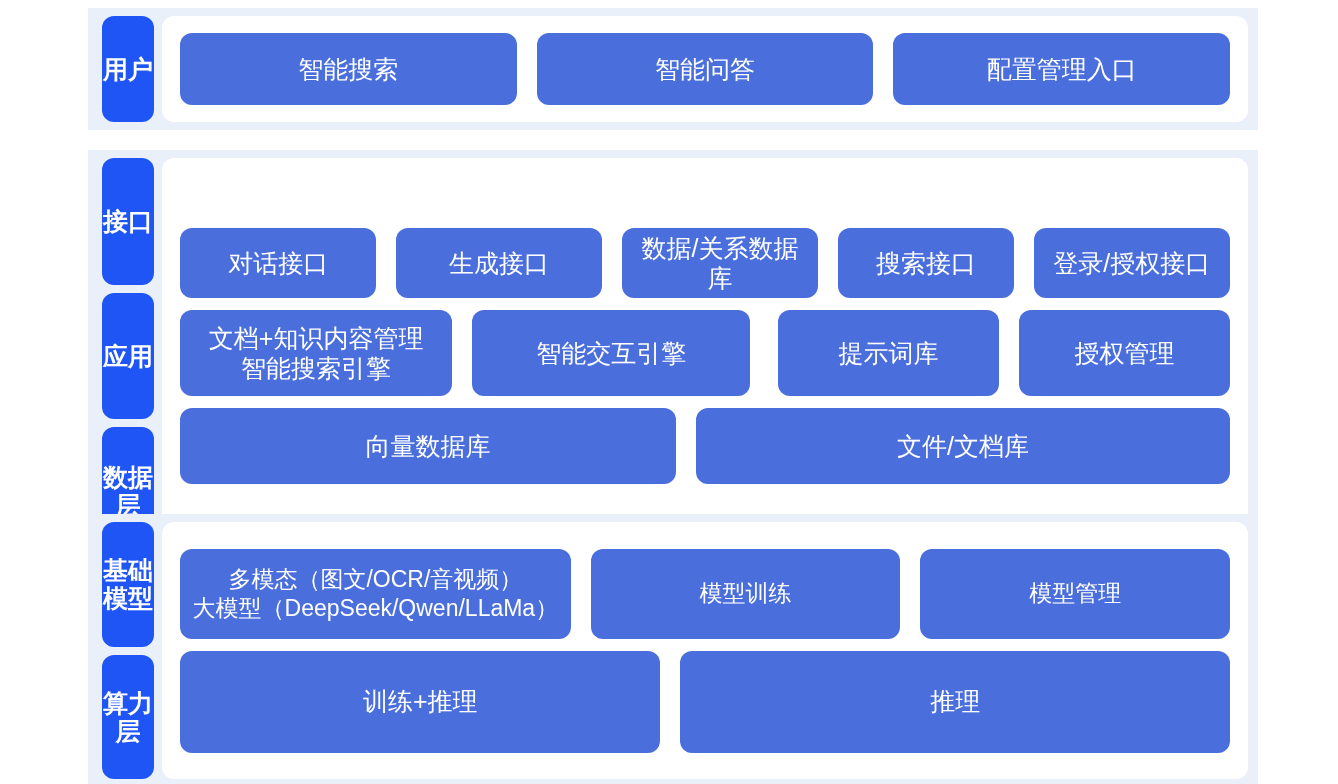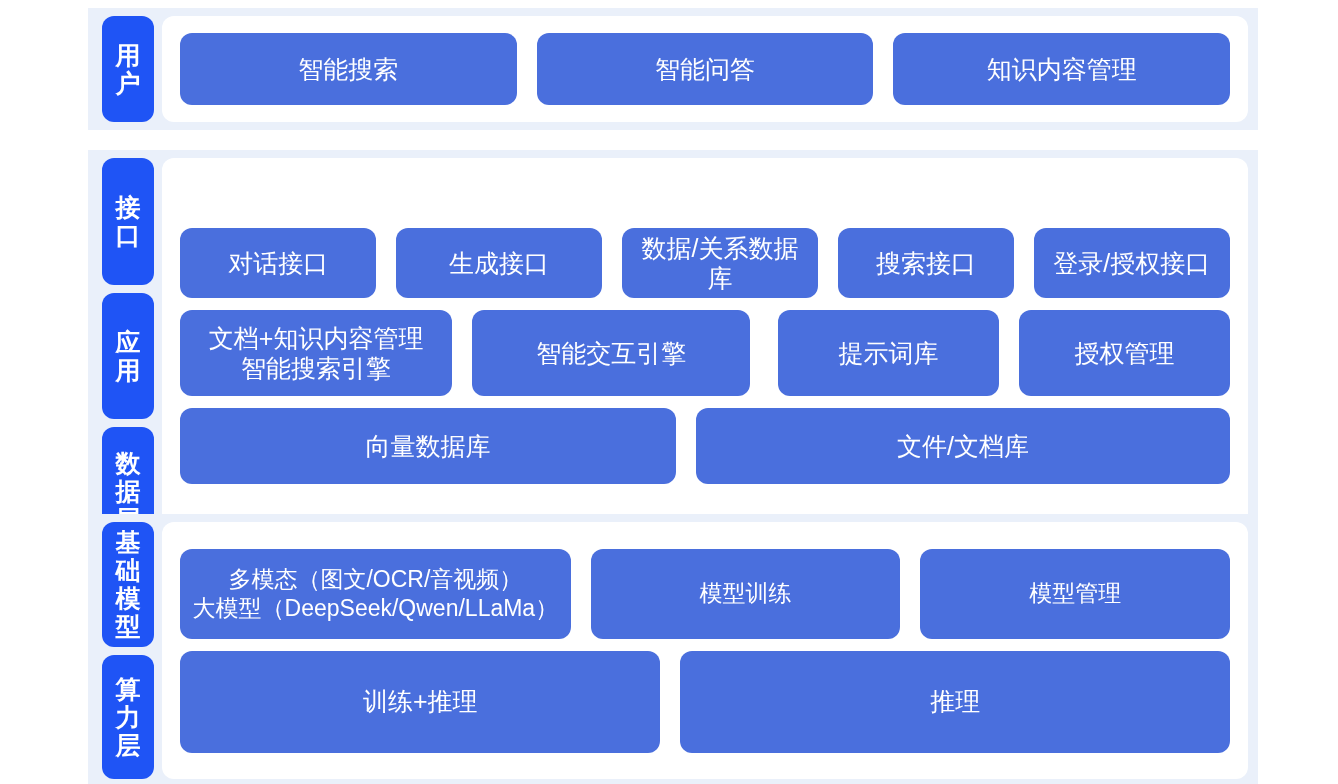--- a/index.html
+++ b/index.html
@@ -48,21 +48,21 @@
     font-size: 25px;
     font-weight: bold;
     line-height: 1.12;
     letter-spacing: 0;
     display: flex;
     align-items: center;
     justify-content: center;
     text-align: center;
     writing-mode: horizontal-tb;
     word-break: break-all;
-    padding: 4px 12px;
+    padding: 4px 0;
   }
   .tab-user  { height: 100%; }
   .tab-f1    { flex: 1 1 0; }
 
   
   .panel {
     flex: 1 1 auto;
     background: #ffffff;
     border-radius: 12px;
     margin: 8px 10px 8px 6px;
@@ -129,21 +129,21 @@
 <div class="canvas">
 
   <div class="band band-user">
     <div class="tab-col">
       <div class="tab tab-user">用户</div>
     </div>
     <div class="panel panel-user">
       <div class="row">
         <div class="box box-user">智能搜索</div>
         <div class="box box-user">智能问答</div>
-        <div class="box box-user">知识内容管理</div>
+        <div class="box box-user">配置管理入口</div>
       </div>
     </div>
   </div>
 
   <div class="band band-app">
     <div class="tab-col">
       <div class="tab tab-f1">接口</div>
       <div class="tab tab-f1">应用</div>
       <div class="tab tab-f1">数据层</div>
     </div>

